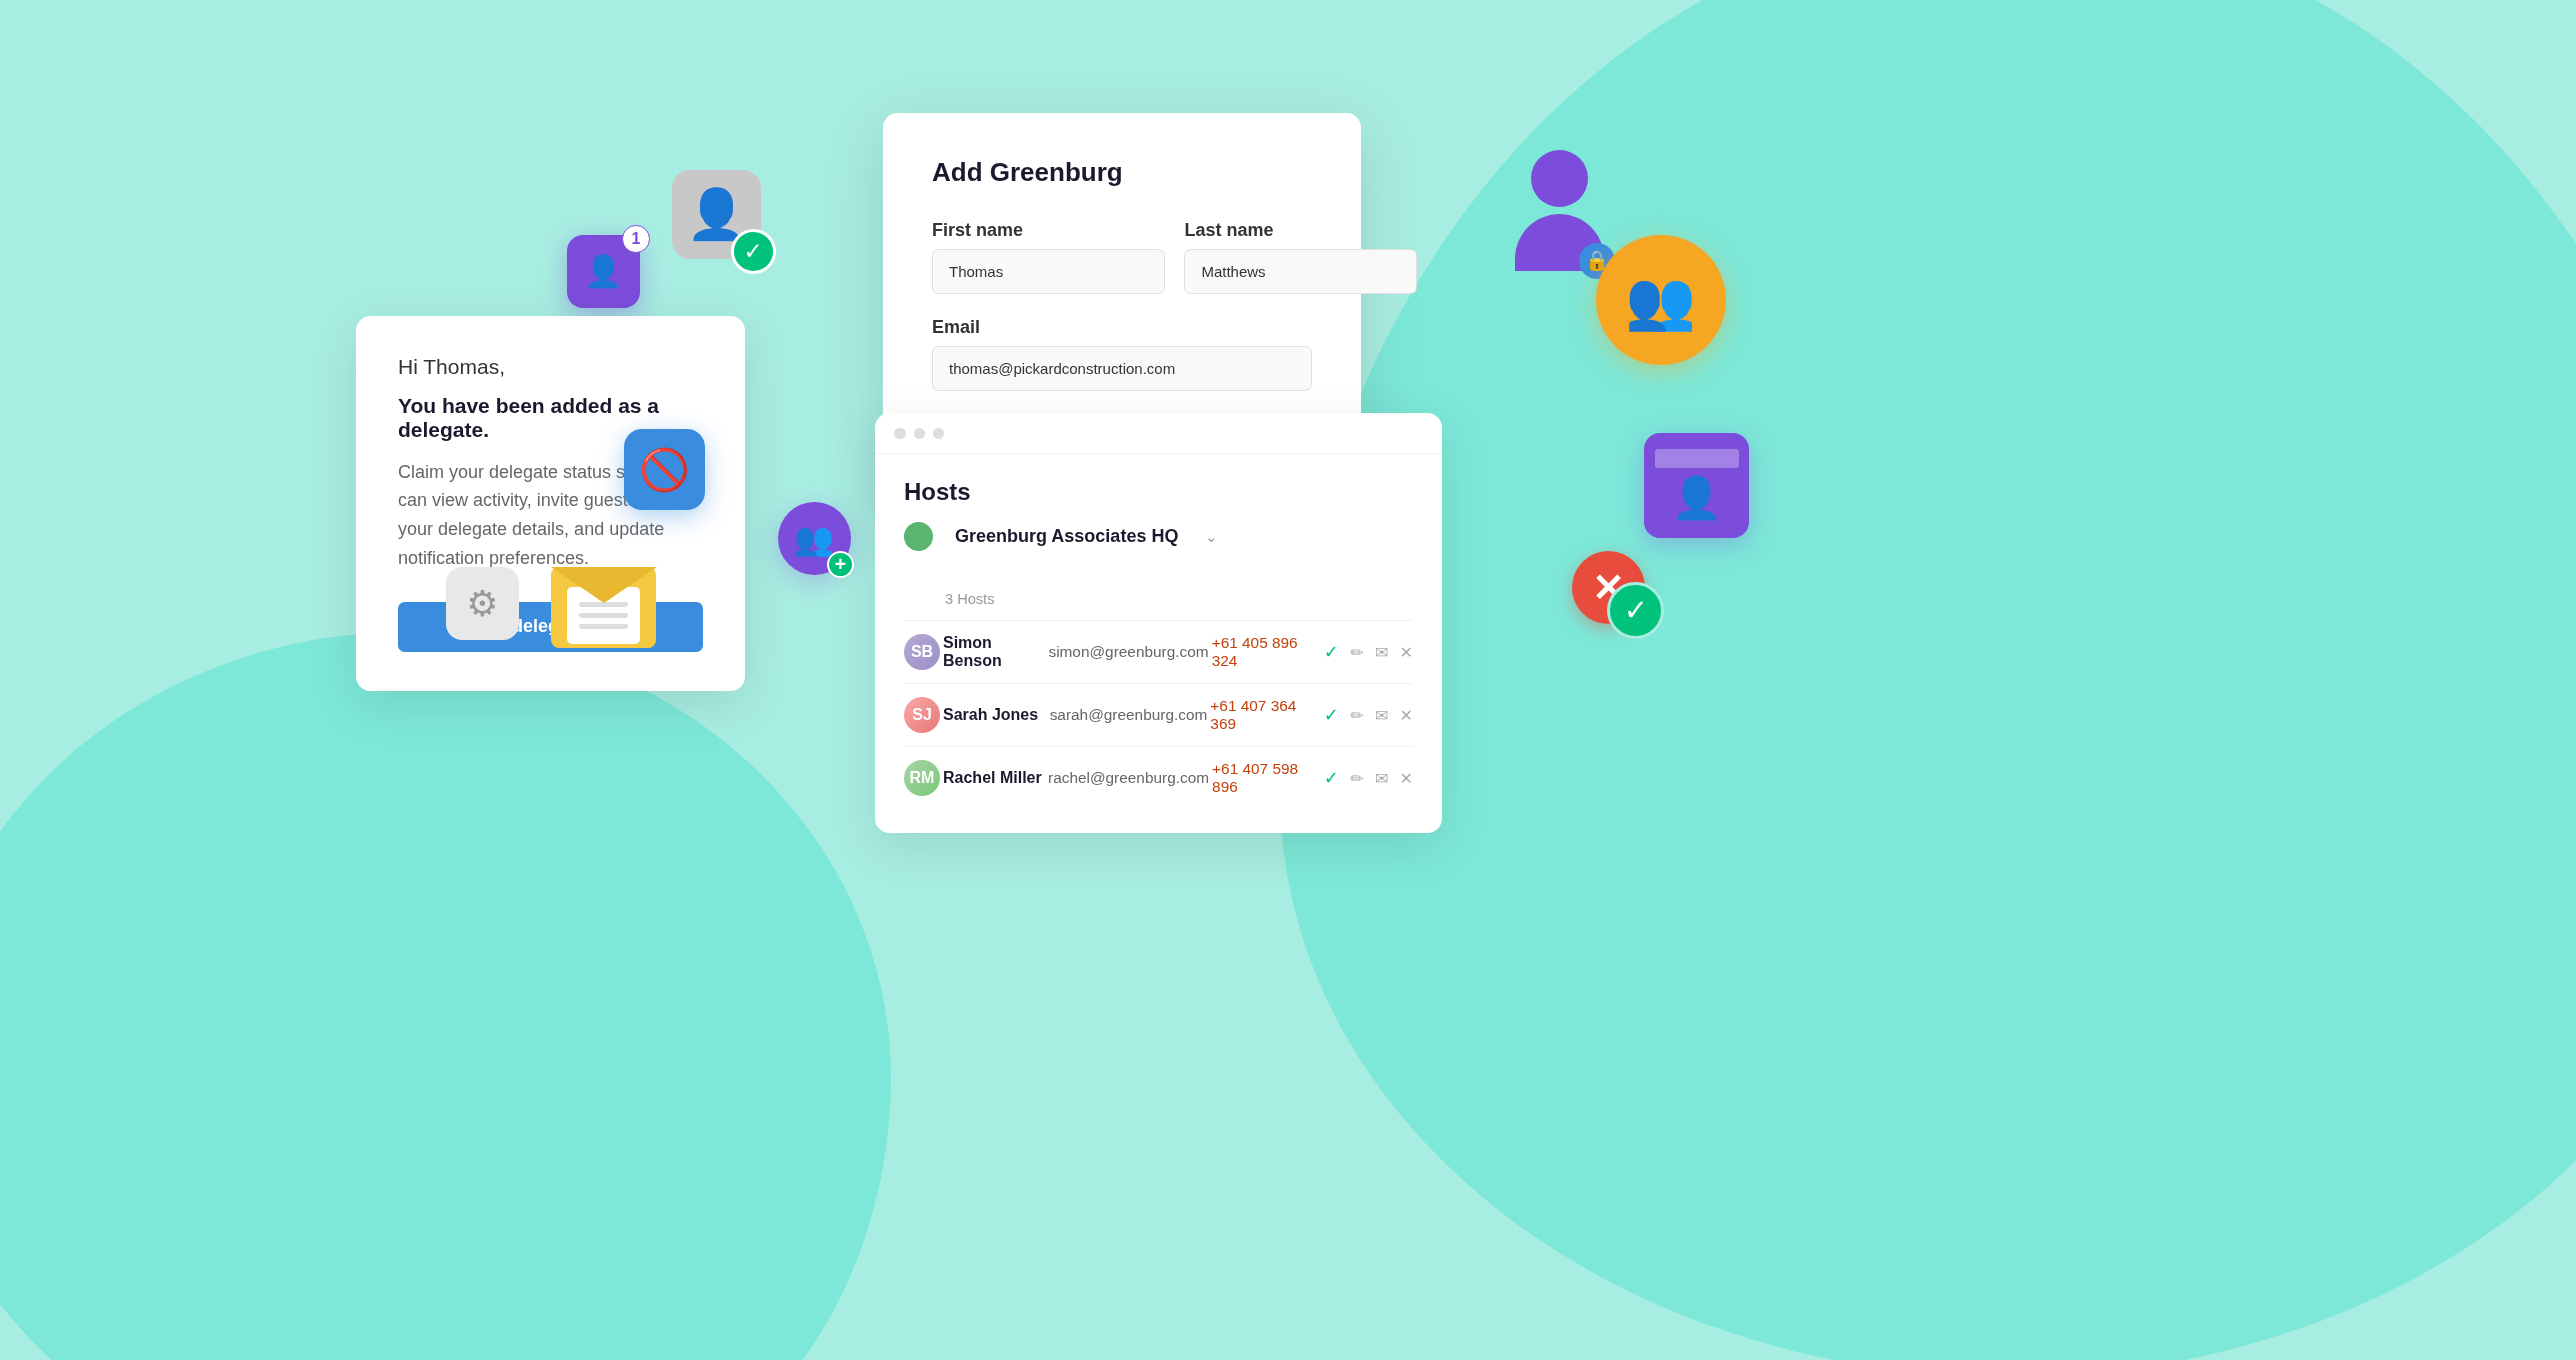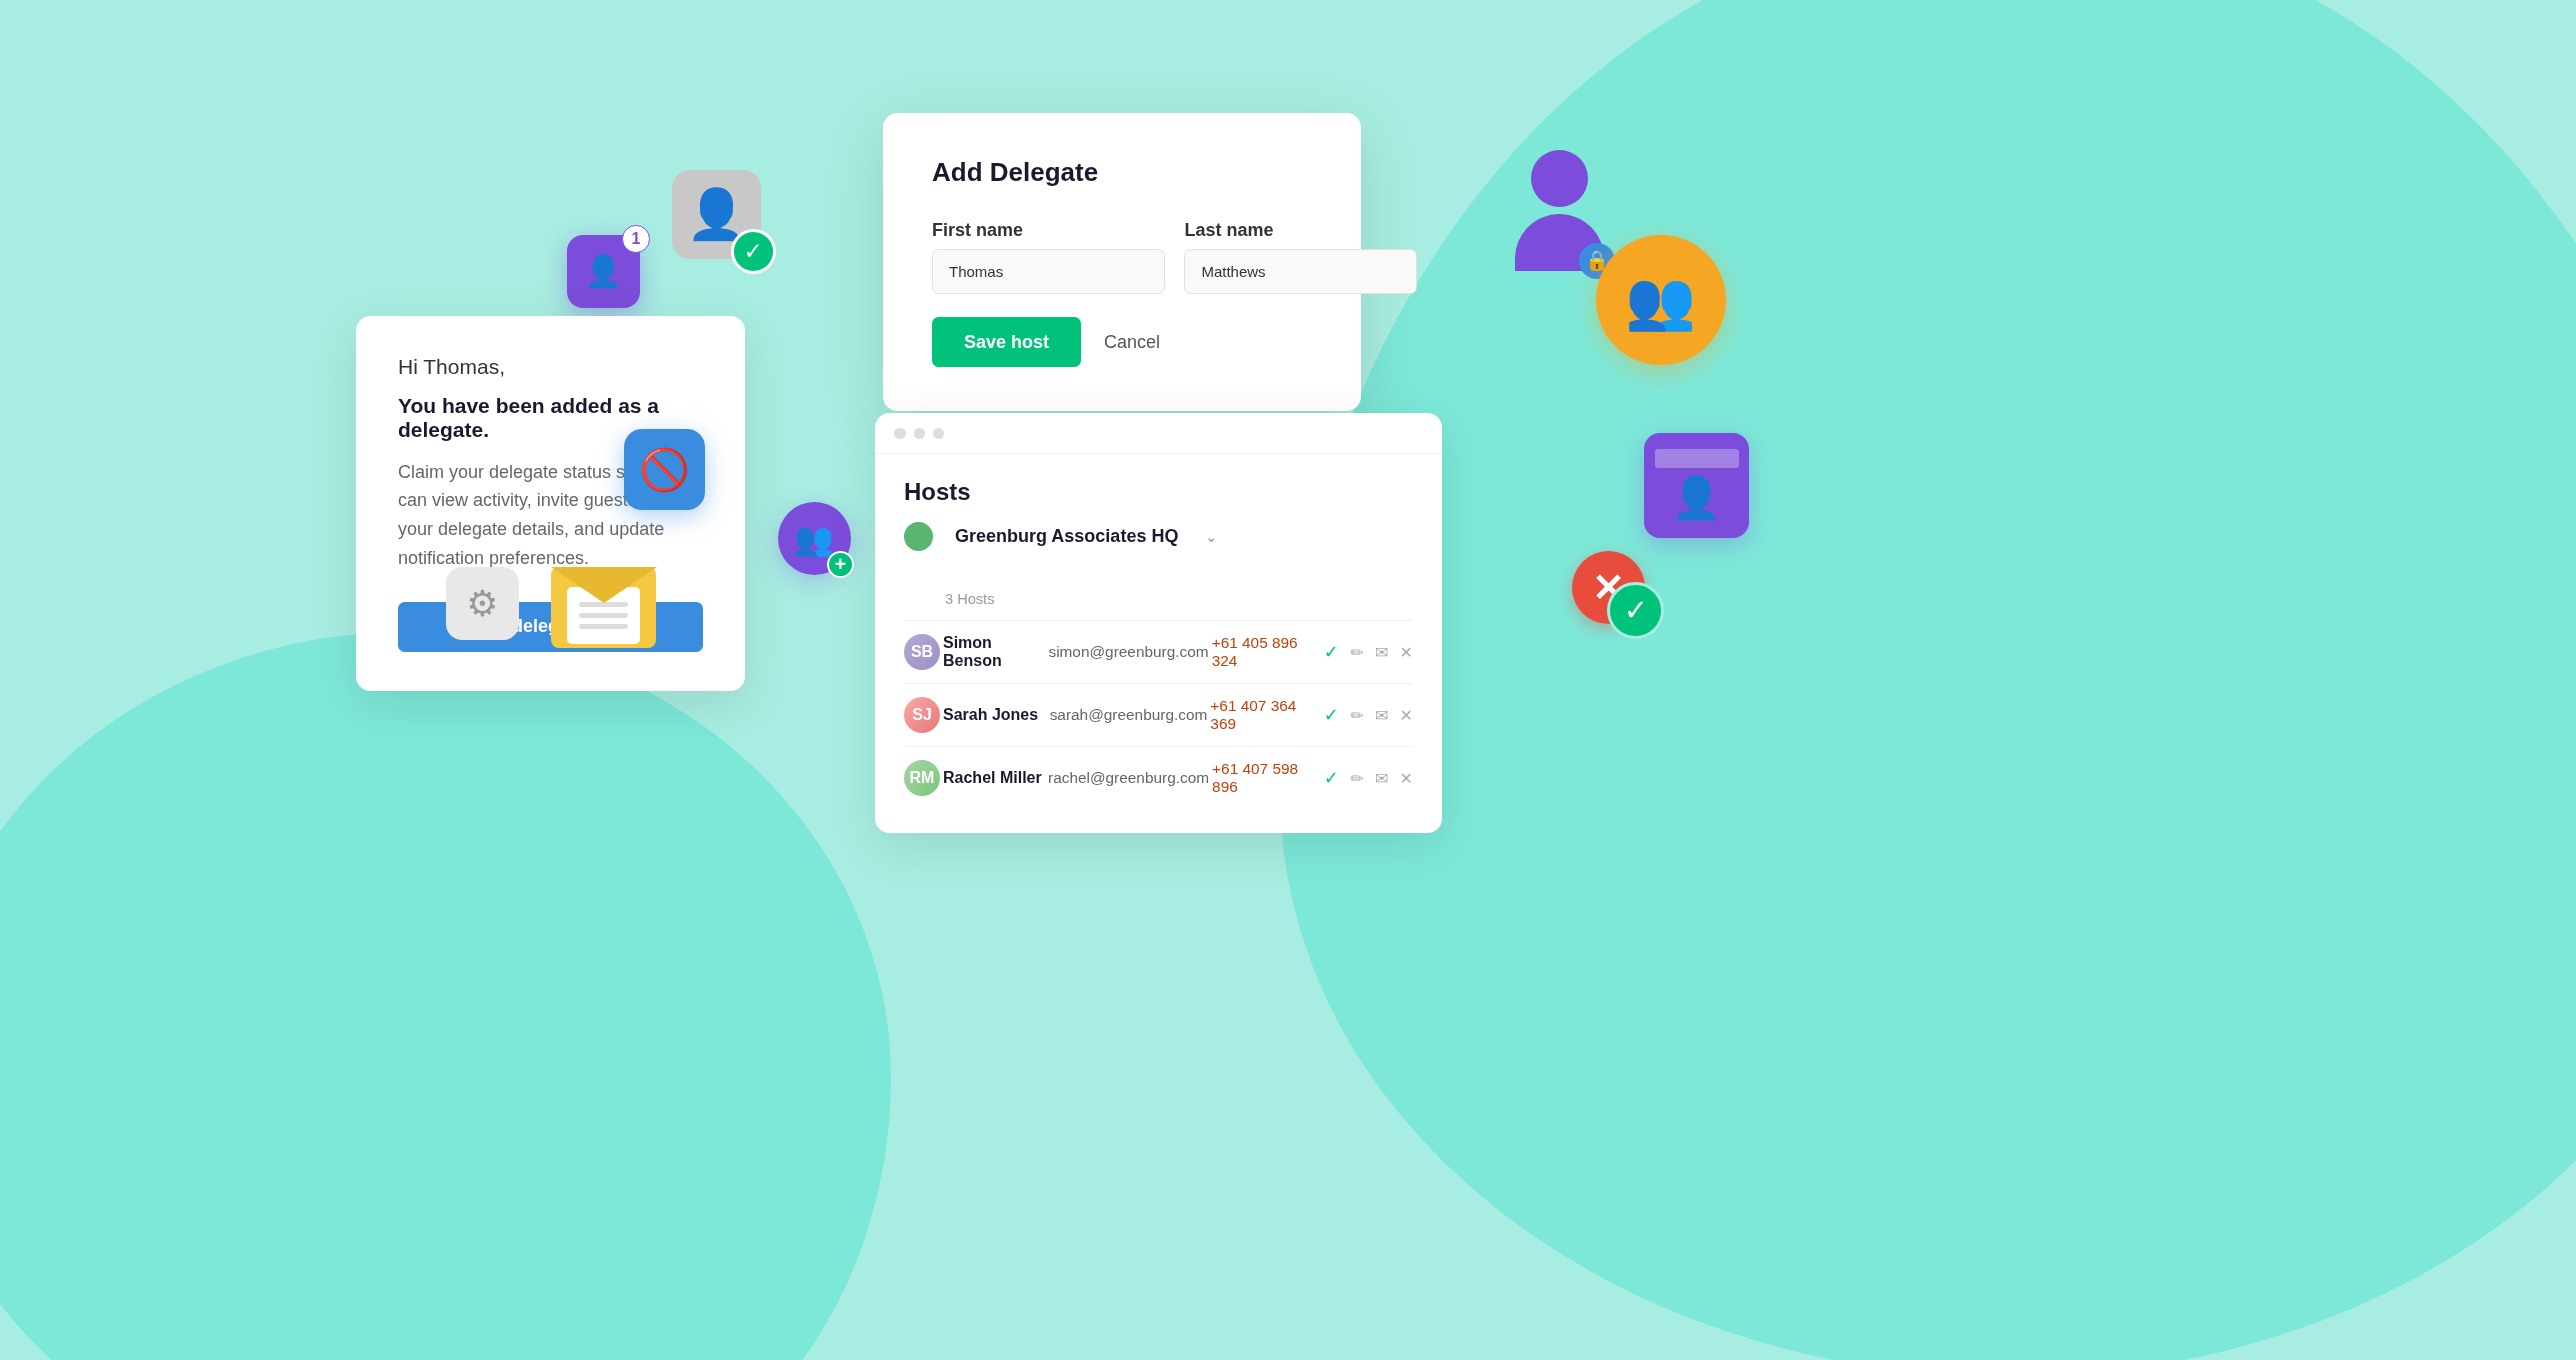--- a/index.html
+++ b/index.html
@@ -537,30 +537,34 @@
   </div>
 
   <div class="notification-card">
     <p class="notif-greeting">Hi Thomas,</p>
     <p class="notif-heading">You have been added as a delegate.</p>
     <p class="notif-body">Claim your delegate status so you can view activity, invite guests, edit your delegate details, and update notification preferences.</p>
     <button class="btn-claim">Claim delegate status</button>
   </div>
 
   <div class="add-delegate-modal">
-    <h2 class="modal-title">Add Delegate</h2>
+    <h2 class="modal-title">Add Greenburg</h2>
     <div class="form-row">
       <div class="form-group">
         <label class="form-label">First name</label>
         <input class="form-input" type="text" value="Thomas" style="">
       </div>
       <div class="form-group">
         <label class="form-label">Last name</label>
         <input class="form-input" type="text" value="Matthews" style="">
       </div>
+    </div>
+    <div class="form-group full" style="margin-bottom:26px;">
+      <label class="form-label">Email</label>
+      <input class="form-input" type="email" value="thomas@pickardconstruction.com" style="">
     </div>
     <div class="form-actions">
       <button class="btn-save">Save host</button>
       <button class="btn-cancel">Cancel</button>
     </div>
   </div>
 
   <div class="float-eye">
     <span>🚫</span>
   </div>

